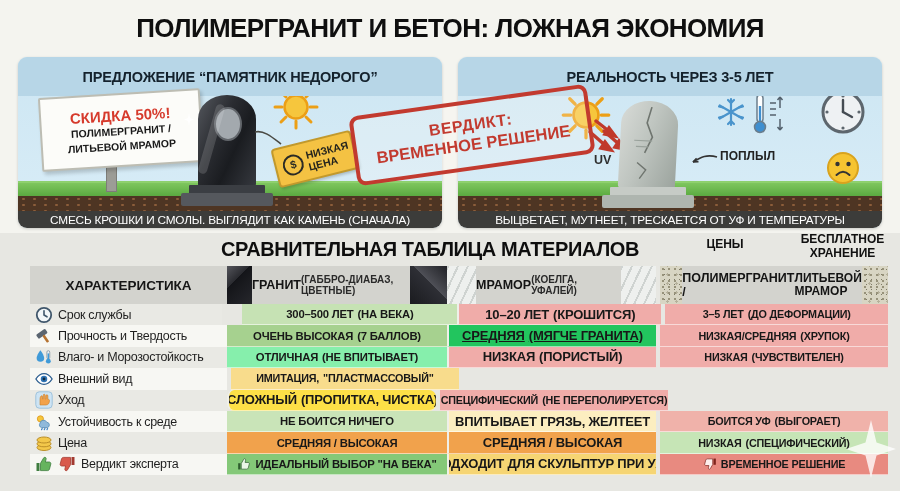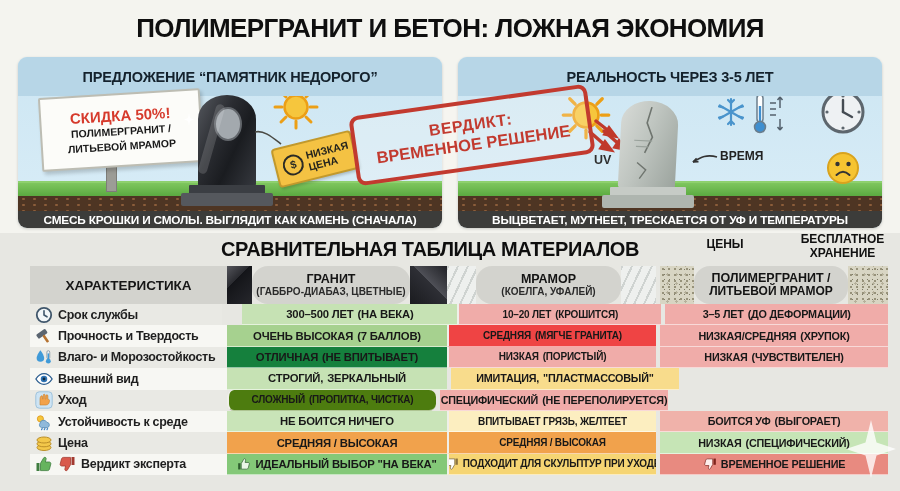--- a/index.html
+++ b/index.html
@@ -3,21 +3,21 @@
 <meta charset="utf-8">
 <style>
   html,body{margin:0;padding:0;background:#e7e7e2;}
   #page{position:relative;width:900px;height:491px;background:#e7e7e2;font-family:"Liberation Sans",sans-serif;overflow:hidden;}
   .topsec{position:absolute;left:0;top:0;width:900px;height:233px;background:#f4f4ef;}
   .title{position:absolute;top:13px;left:0;width:900px;text-align:center;font-size:26px;font-weight:800;color:#0f0f0f;letter-spacing:-0.6px;}
 
   .panel{position:absolute;top:57px;width:424px;height:171px;background:linear-gradient(#cde6f3,#d9edf7);border-radius:9px;overflow:hidden;box-shadow:0 1px 3px rgba(0,0,0,.18);}
   #panelL{left:18px;} #panelR{left:458px;}
   .phead{position:absolute;top:0;left:0;right:0;height:39px;background:#b7d6e7;display:flex;align-items:center;justify-content:center;font-size:14.5px;font-weight:800;color:#14222d;letter-spacing:-0.2px;z-index:2;}
-  .pcap{position:absolute;left:0;right:0;bottom:0;height:17px;background:#3c3c3a;color:#fff;display:flex;align-items:center;justify-content:center;font-size:11.8px;font-weight:700;letter-spacing:-0.2px;z-index:3;}
+  .pcap{position:absolute;left:0;right:0;bottom:0;height:17px;background:#3c3c3a;color:#fff;display:flex;align-items:center;justify-content:center;font-size:11.8px;font-weight:400;letter-spacing:-0.2px;z-index:3;}
   .grass{position:absolute;left:0;right:0;top:124px;height:15px;background:linear-gradient(#7ec65e,#55a63c);border-top:2px solid #8ed06e;}
   .dirt{position:absolute;left:0;right:0;top:139px;height:15px;background-color:#4e3523;background-image:radial-gradient(rgba(150,100,62,.85) 1.2px,transparent 1.9px);background-size:11px 6px;}
 
   .sign{position:absolute;left:22px;top:36px;width:158px;height:70px;background:#fcfcf9;border:2px solid #bdbdb3;border-radius:2px;transform:rotate(-3.5deg);box-shadow:2px 3px 4px rgba(0,0,0,.18);display:flex;flex-direction:column;align-items:center;justify-content:center;gap:1px;z-index:2;}
   .sign .l1{color:#d63a2c;font-size:15px;font-weight:800;}
   .sign .l2{font-size:10.5px;font-weight:800;color:#191919;line-height:1.25;}
   .post{position:absolute;left:88px;top:103px;width:9px;height:30px;background:#9c9c96;border:1px solid #7d7d78;z-index:1;}
 
   .monL{position:absolute;left:180px;top:38px;width:58px;height:92px;border-radius:50% 50% 3px 3px/26% 26% 3px 3px;background:linear-gradient(115deg,#55585e 0%,#2a2c31 38%,#1a1c20 62%,#36393f 100%);z-index:2;}
   .monL .oval{position:absolute;left:16px;top:12px;width:24px;height:30px;border-radius:50%;background:#a3a9ae;border:2px solid #62666b;}
@@ -57,35 +57,35 @@
   .thead{position:absolute;left:30px;top:266px;width:858px;height:38px;display:flex;}
   .th-label{width:197px;background:#d3d3ce;display:flex;align-items:center;justify-content:center;font-size:13.5px;font-weight:800;color:#161616;}
   .group{display:flex;}
   .gg{width:220px;} .gm{width:209px;} .gp{width:228px;margin-left:4px;}
   .tex{height:38px;}
   .tex.g1{width:25px;} .tex.g2{width:37px;} .tex.m1{width:29px;} .tex.m2{width:35px;} .tex.p1{width:34px;} .tex.p2{width:40px;}
   .tex-granite{background:linear-gradient(135deg,#55565c 0%,#2a2b30 35%,#141519 36%,#26272c 100%);}
   .tex-granite2{background:linear-gradient(45deg,#1a1b1f 0%,#2e2f35 55%,#4e4f56 56%,#202126 100%);}
   .tex-marble{background-color:#eef0ee;background-image:repeating-linear-gradient(115deg,rgba(160,168,165,.4) 0 2px,transparent 2px 9px);}
   .tex-speckle{background-color:#d8d5c3;background-image:radial-gradient(#97927a 1px,transparent 1.3px),radial-gradient(#b5b09a 1px,transparent 1.3px),radial-gradient(#7e7a66 .8px,transparent 1px);background-size:6px 6px,9px 9px,5px 5px;background-position:0 0,3px 4px,2px 1px;}
-  .th-mat{flex:1;background:#d3d3ce;display:flex;flex-direction:column;align-items:center;justify-content:center;line-height:1.12;border-radius:16px;}
+  .th-mat{flex:1;background:#d3d3ce;display:flex;flex-direction:row;align-items:center;justify-content:center;line-height:1.12;}
   .th-mat .nm{font-size:12.5px;font-weight:800;color:#141414;}
   .th-mat .sb{font-size:10px;font-weight:700;color:#2a2a2a;}
   .th-mat .sb-big{font-size:12px;font-weight:800;color:#141414;}
 
   .tbody{position:absolute;left:30px;top:304px;width:858px;}
   .trow{display:flex;height:21.4px;}
-  .lab{width:197px;display:flex;align-items:center;gap:5px;padding-left:5px;box-sizing:border-box;font-size:12.5px;font-weight:700;color:#1f1f1f;letter-spacing:-0.3px;white-space:nowrap;}
+  .lab{width:197px;display:flex;align-items:center;gap:5px;padding-left:5px;box-sizing:border-box;font-size:12.5px;font-weight:400;color:#1f1f1f;letter-spacing:-0.3px;white-space:nowrap;}
   .trow:nth-child(odd) .lab{background:#e9e9e4;}
   .trow:nth-child(even) .lab{background:#f7f7f3;}
   .c{display:flex;align-items:center;justify-content:center;white-space:nowrap;border-bottom:1px solid rgba(255,255,255,.55);box-sizing:border-box;color:#181818;overflow:hidden;}
   .cg{width:220px;} .cm{width:209px;border-left:2px solid #efefe9;} .cp{width:228px;margin-left:4px;}
   .c b{font-size:11.3px;font-weight:800;letter-spacing:-0.2px;}
   .c .r{font-size:11.3px;font-weight:600;margin-left:4px;letter-spacing:-0.2px;}
-  .cm b,.cm .r{font-size:10px;}
+  .cm b,.cm .r{font-size:13px;}
   .cp b,.cp .r{font-size:10.8px;}
   .r:empty{display:none;}
   .ric{width:18px;height:18px;flex:0 0 18px;display:flex;}
   .ric svg{width:100%;height:100%;}
   .vic{width:14px;height:14px;margin-right:4px;display:flex;flex:0 0 14px;}
   .vic svg{width:100%;height:100%;}
   .sparkle{position:absolute;left:846px;top:420px;width:50px;height:58px;background:#fff;opacity:.78;clip-path:polygon(50% 0,61% 39%,100% 50%,61% 61%,50% 100%,39% 61%,0 50%,39% 39%);z-index:5;}
 </style>
 </head>
 <body>
@@ -178,21 +178,21 @@
         </svg>
     </div>
     <div class="baseR1"></div>
     <div class="baseR2"></div>
     <div class="floatarrow">
       <svg viewBox="0 0 28 14">
           <path d="M27 4 C17 1 11 4 3 9" fill="none" stroke="#333" stroke-width="1.6"></path>
           <path d="M3 9l5.5-.4 M3 9l3.6-3.6" stroke="#333" stroke-width="1.6" fill="none"></path>
         </svg>
     </div>
-    <div class="floatlbl">ВРЕМЯ</div>
+    <div class="floatlbl">ПОПЛЫЛ</div>
     <div class="snow">
       <svg viewBox="0 0 30 30">
           <g stroke="#4a94cc" stroke-width="2.2" stroke-linecap="round">
             <line x1="15" y1="2" x2="15" y2="28"></line>
             <line x1="3.7" y1="8.5" x2="26.3" y2="21.5"></line>
             <line x1="3.7" y1="21.5" x2="26.3" y2="8.5"></line>
             <path d="M15 6l-3-3 M15 6l3-3 M15 24l-3 3 M15 24l3 3 M7 10.5l-4-1 M7 19.5l-4 1 M23 10.5l4-1 M23 19.5l4 1" fill="none"></path>
           </g>
         </svg>
     </div>
@@ -312,21 +312,21 @@
                 <rect x="7.6" y="8" width="2.6" height="8.5" rx="1" fill="#b5722f"></rect>
               </g>
             </svg>
           </span>
         <span>Прочность и Твердость</span>
       </div>
       <div class="c cg" style="background: rgb(166, 209, 143);">
           <b>ОЧЕНЬ ВЫСОКАЯ</b>
           <span class="r">(7 БАЛЛОВ)</span>
         </div>
-      <div class="c cm" style="background: #ef4444;">
+      <div class="c cm" style="background: #22c55e; text-decoration: underline;">
           <b>СРЕДНЯЯ</b>
           <span class="r">(МЯГЧЕ ГРАНИТА)</span>
         </div>
       <div class="c cp" style="background: rgb(240, 172, 169);">
           <b>НИЗКАЯ/СРЕДНЯЯ</b>
           <span class="r">(ХРУПОК)</span>
         </div>
     </div>
 
     <div class="trow">
@@ -334,21 +334,21 @@
         <span class="ric">
             <svg viewBox="0 0 20 18">
               <path d="M6 1.5C6 1.5 1.8 7 1.8 10.2a4.2 4.2 0 0 0 8.4 0C10.2 7 6 1.5 6 1.5Z" fill="#3f9ad8"></path>
               <rect x="13.2" y="2" width="3.2" height="9" rx="1.6" fill="#eef3f6" stroke="#8a9aa6" stroke-width="1"></rect>
               <rect x="14" y="5" width="1.6" height="7" fill="#3f9ad8"></rect>
               <circle cx="14.8" cy="13.6" r="2.7" fill="#3f9ad8"></circle>
             </svg>
           </span>
         <span>Влаго- и Морозостойкость</span>
       </div>
-      <div class="c cg" style="background: #15803d;">
+      <div class="c cg" style="background: #86efac;">
           <b>ОТЛИЧНАЯ</b>
           <span class="r">(НЕ ВПИТЫВАЕТ)</span>
         </div>
       <div class="c cm" style="background: rgb(240, 172, 169);">
           <b>НИЗКАЯ</b>
           <span class="r">(ПОРИСТЫЙ)</span>
         </div>
       <div class="c cp" style="background: rgb(240, 172, 169);">
           <b>НИЗКАЯ</b>
           <span class="r">(ЧУВСТВИТЕЛЕН)</span>
@@ -359,41 +359,37 @@
       <div class="lab">
         <span class="ric">
             <svg viewBox="0 0 20 14">
               <path d="M1 7C4 2.2 8 1 10 1s6 1.2 9 6c-3 4.8-7 6-9 6S4 11.8 1 7Z" fill="#fff" stroke="#2b5d8f" stroke-width="1.5"></path>
               <circle cx="10" cy="7" r="3.6" fill="#2f74b5"></circle>
               <circle cx="10" cy="7" r="1.6" fill="#122b40"></circle>
             </svg>
           </span>
         <span>Внешний вид</span>
       </div>
-      <div class="c cg" style="background: rgb(198, 226, 180);">
-          <b>СТРОГИЙ,</b>
-          <span class="r">ЗЕРКАЛЬНЫЙ</span>
-        </div>
       <div class="c cp" style="background: rgb(248, 220, 140);">
           <b>ИМИТАЦИЯ,</b>
           <span class="r">"ПЛАСТМАССОВЫЙ"</span>
         </div>
     </div>
 
     <div class="trow">
       <div class="lab">
         <span class="ric">
             <svg viewBox="0 0 18 18">
               <rect x="0.8" y="0.8" width="16.4" height="16.4" rx="3.5" fill="#cde4f4" stroke="#9fc2db" stroke-width="1"></rect>
               <path d="M5 13.5V8.2c0-2 .8-3.4 1.6-3.4.7 0 .9.6.9 1.2V8h.7V4.4c0-.7.4-1.2 1-1.2s1 .5 1 1.2V8h.7V5c0-.7.4-1.2 1-1.2s1 .5 1 1.2v3.4h.6c.6 0 1 .5 1 1.1 0 2.6-1.2 4.5-3.7 4.5H5Z" fill="#f2a24a" stroke="#c77f2e" stroke-width=".6"></path>
             </svg>
           </span>
         <span>Уход</span>
       </div>
-      <div class="c cm" style="background: #4d7c0f; border-radius: 7px;">
+      <div class="c cm" style="background: #fde047; border-radius: 7px;">
           <b>СЛОЖНЫЙ</b>
           <span class="r">(ПРОПИТКА, ЧИСТКА)</span>
         </div>
       <div class="c cp" style="background: rgb(240, 172, 169);">
           <b>СПЕЦИФИЧЕСКИЙ</b>
           <span class="r">(НЕ ПЕРЕПОЛИРУЕТСЯ)</span>
         </div>
     </div>
 
     <div class="trow">

